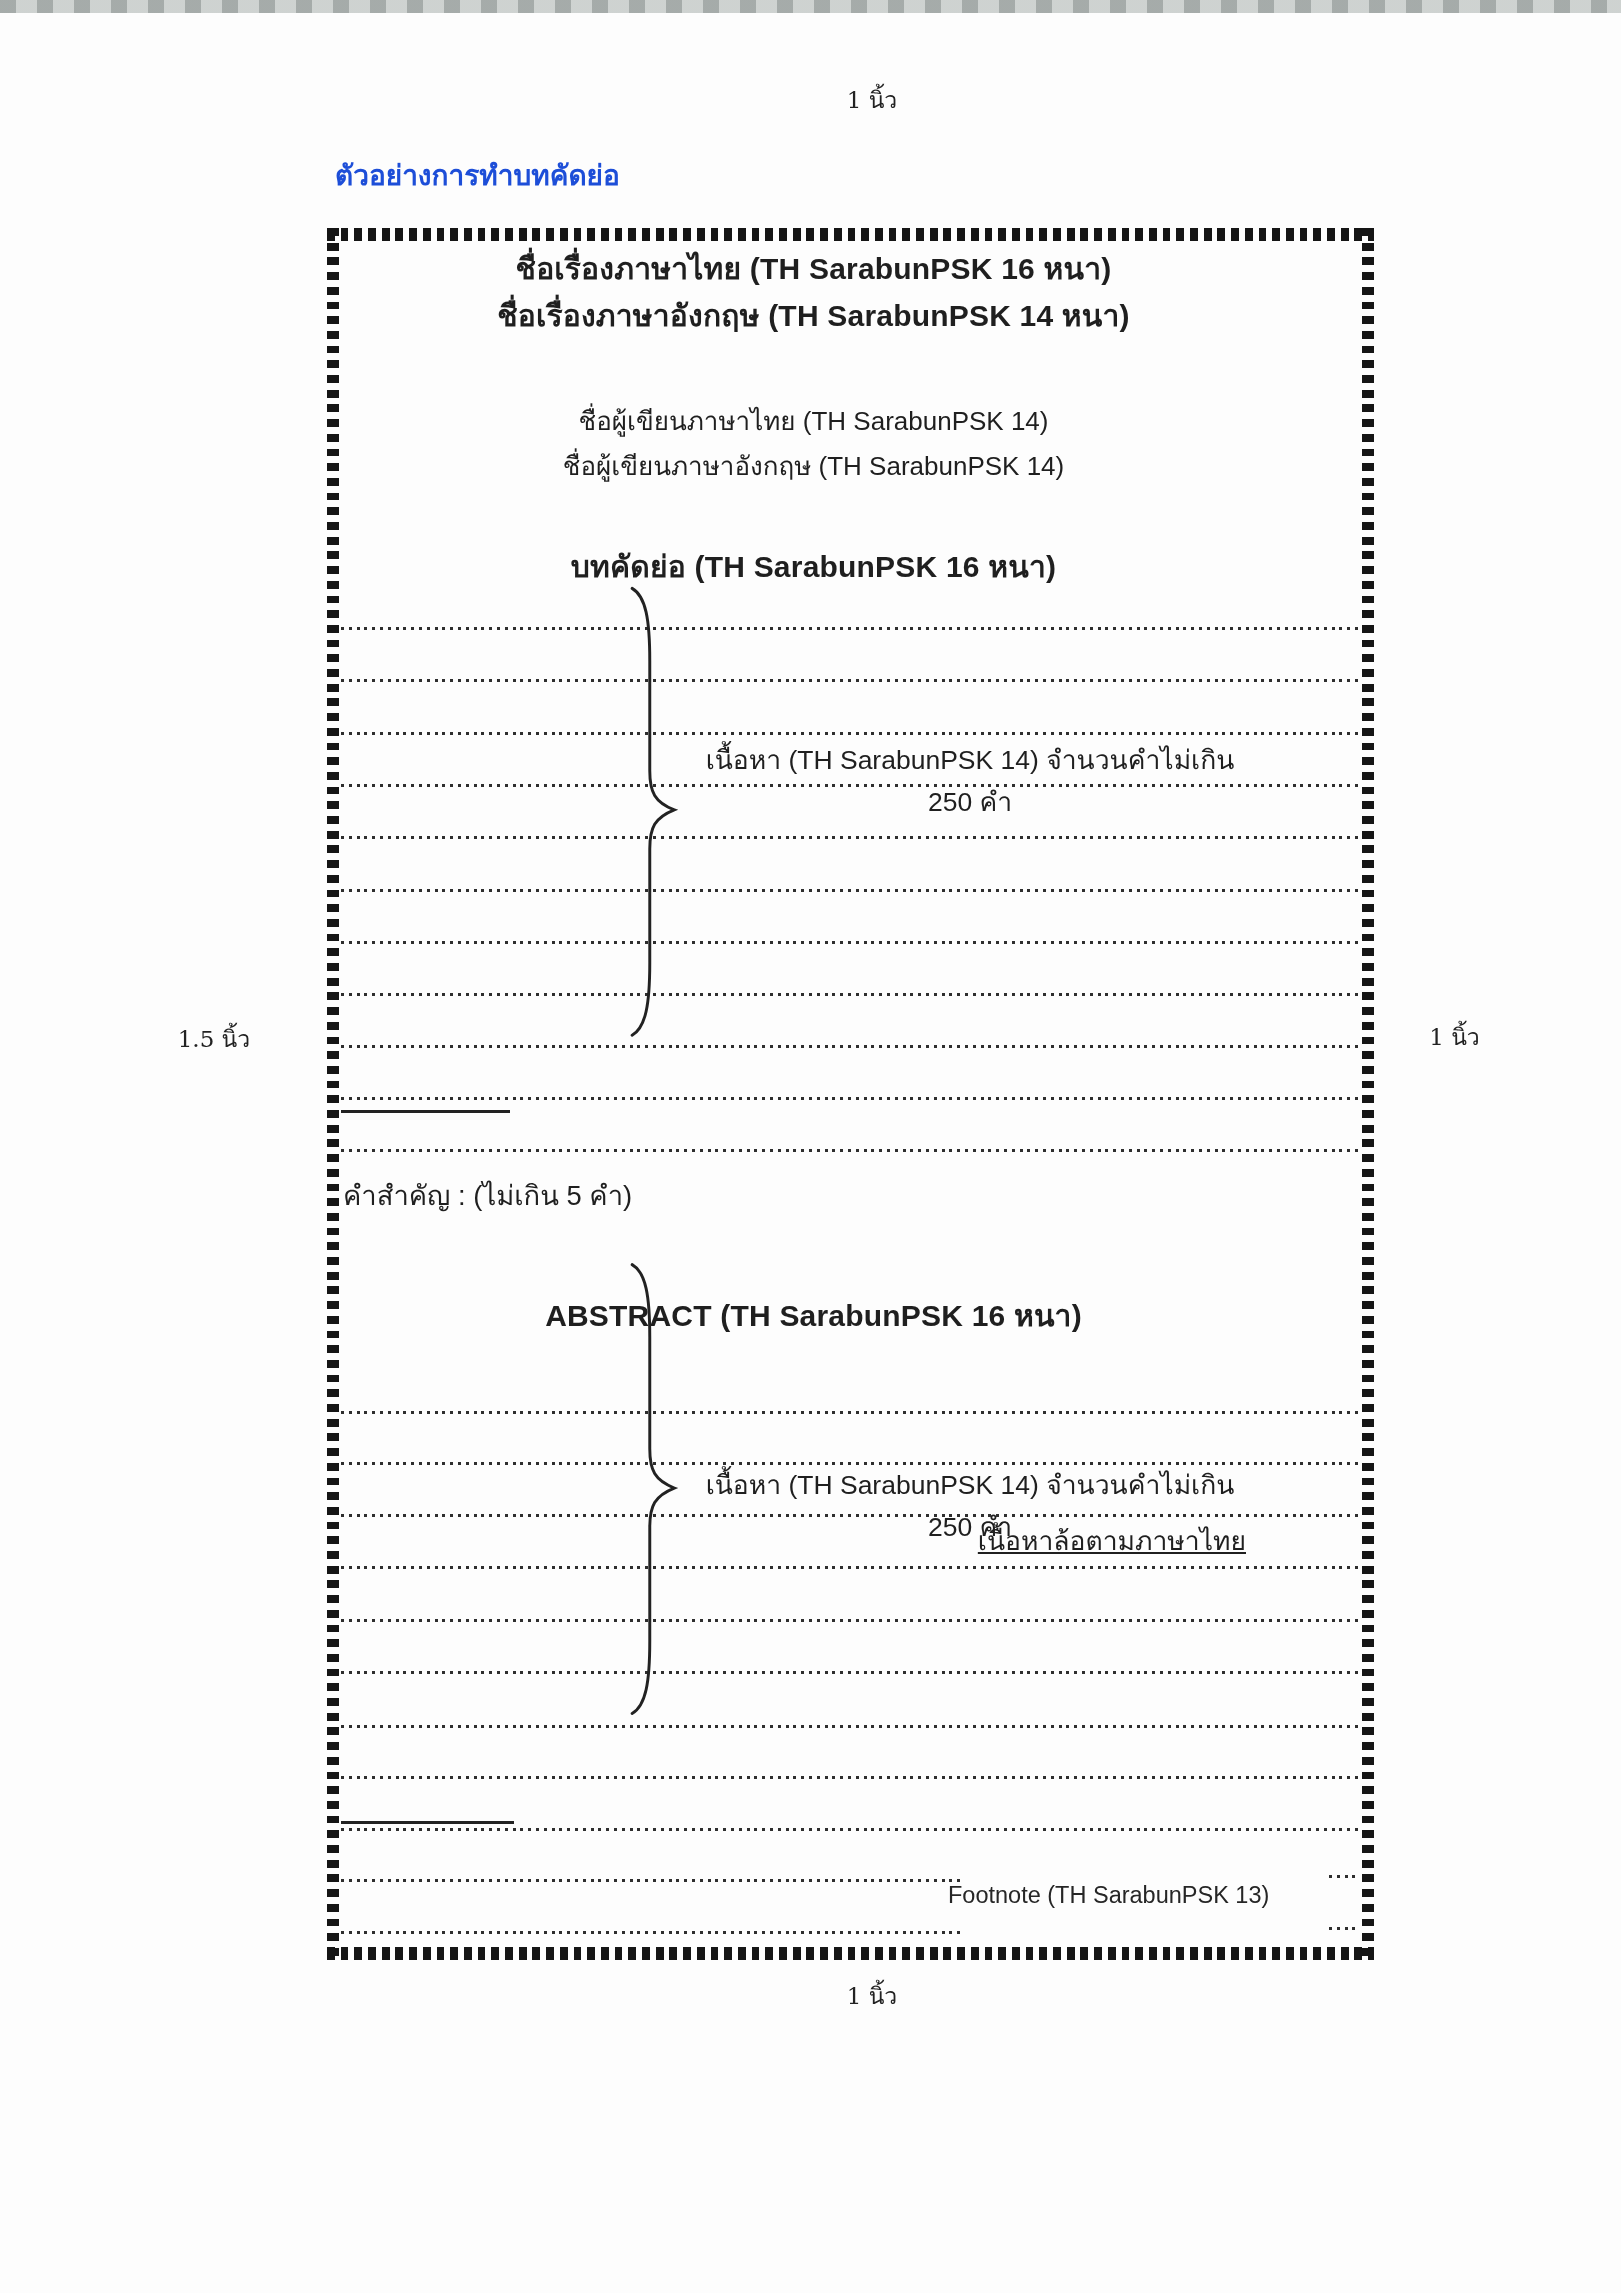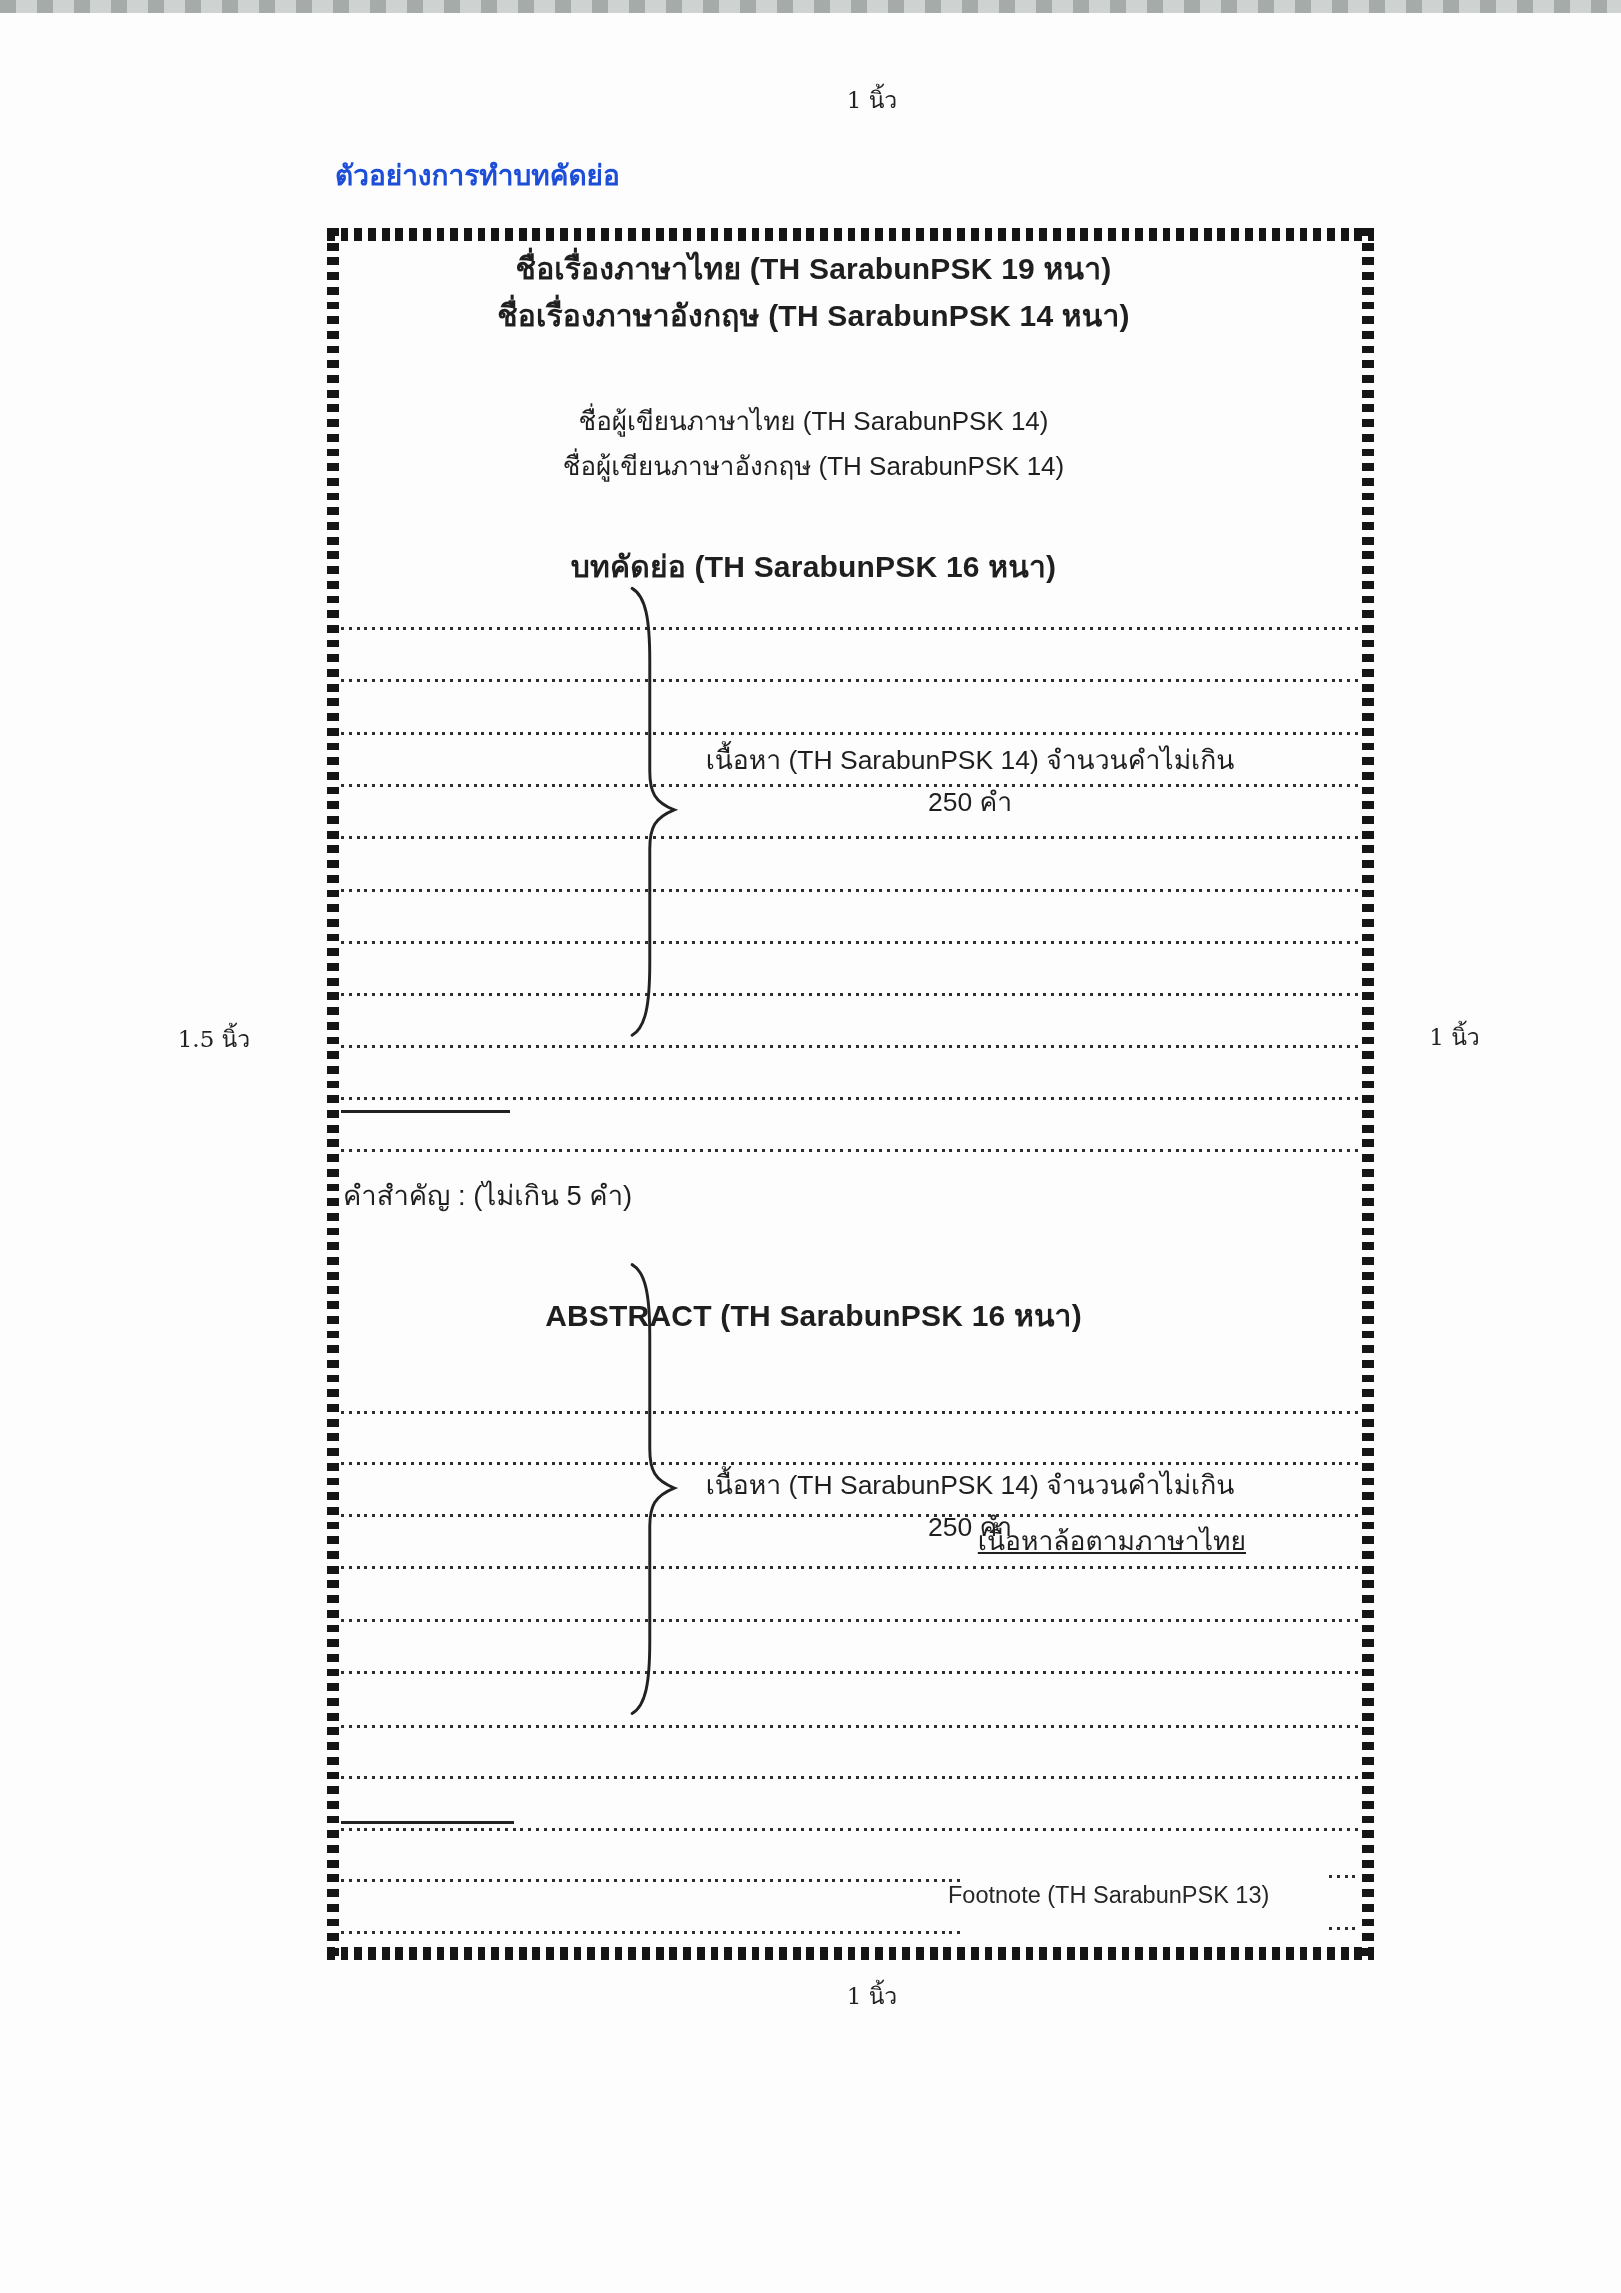--- a/index.html
+++ b/index.html
@@ -52,21 +52,21 @@
 <div class="abs seriflbl" style="left:1376px;top:1019px;width:157px;text-align:center;">1 นิ้ว</div>
 <div class="abs seriflbl" style="left:774px;top:1978px;width:196px;text-align:center;">1 นิ้ว</div>
 
 <div class="abs caption" style="left:335px;top:153px;">ตัวอย่างการทำบทคัดย่อ</div>
 
 <div class="abs bb-h" style="left:327px;top:228px;width:1047px;"></div>
 <div class="abs bb-h" style="left:327px;top:1947px;width:1047px;"></div>
 <div class="abs bb-v" style="left:327px;top:228px;height:1731px;"></div>
 <div class="abs bb-v" style="left:1362px;top:228px;height:1731px;"></div>
 
-<div class="abs ctr t16" style="top:245px;">ชื่อเรื่องภาษาไทย (TH SarabunPSK 19 หนา)</div>
+<div class="abs ctr t16" style="top:245px;">ชื่อเรื่องภาษาไทย (TH SarabunPSK 16 หนา)</div>
 <div class="abs ctr t16" style="top:292px;">ชื่อเรื่องภาษาอังกฤษ (TH SarabunPSK 14 หนา)</div>
 
 <div class="abs ctr t14" style="top:400px;">ชื่อผู้เขียนภาษาไทย (TH SarabunPSK 14)</div>
 <div class="abs ctr t14" style="top:445px;">ชื่อผู้เขียนภาษาอังกฤษ (TH SarabunPSK 14)</div>
 
 <div class="abs ctr t16" style="top:543px;">บทคัดย่อ (TH SarabunPSK 16 หนา)</div>
 
 <div class="abs note" style="left:686px;top:739px;width:568px;text-align:center;">เนื้อหา (TH SarabunPSK 14) จำนวนคำไม่เกิน 250 คำ</div>
 
 <div class="abs kw" style="left:343px;top:1174px;text-align:center;">คำสำคัญ : (ไม่เกิน 5 คำ)</div>

